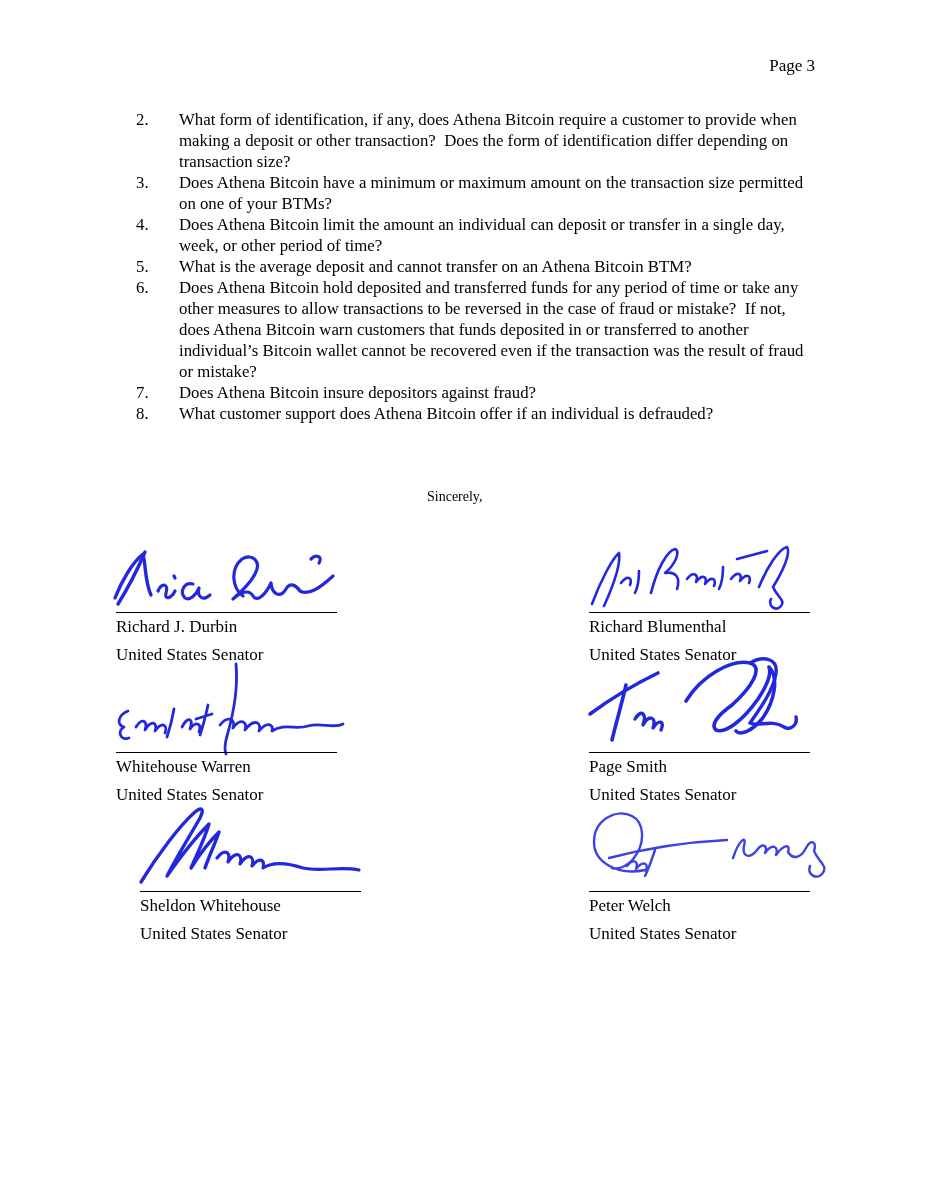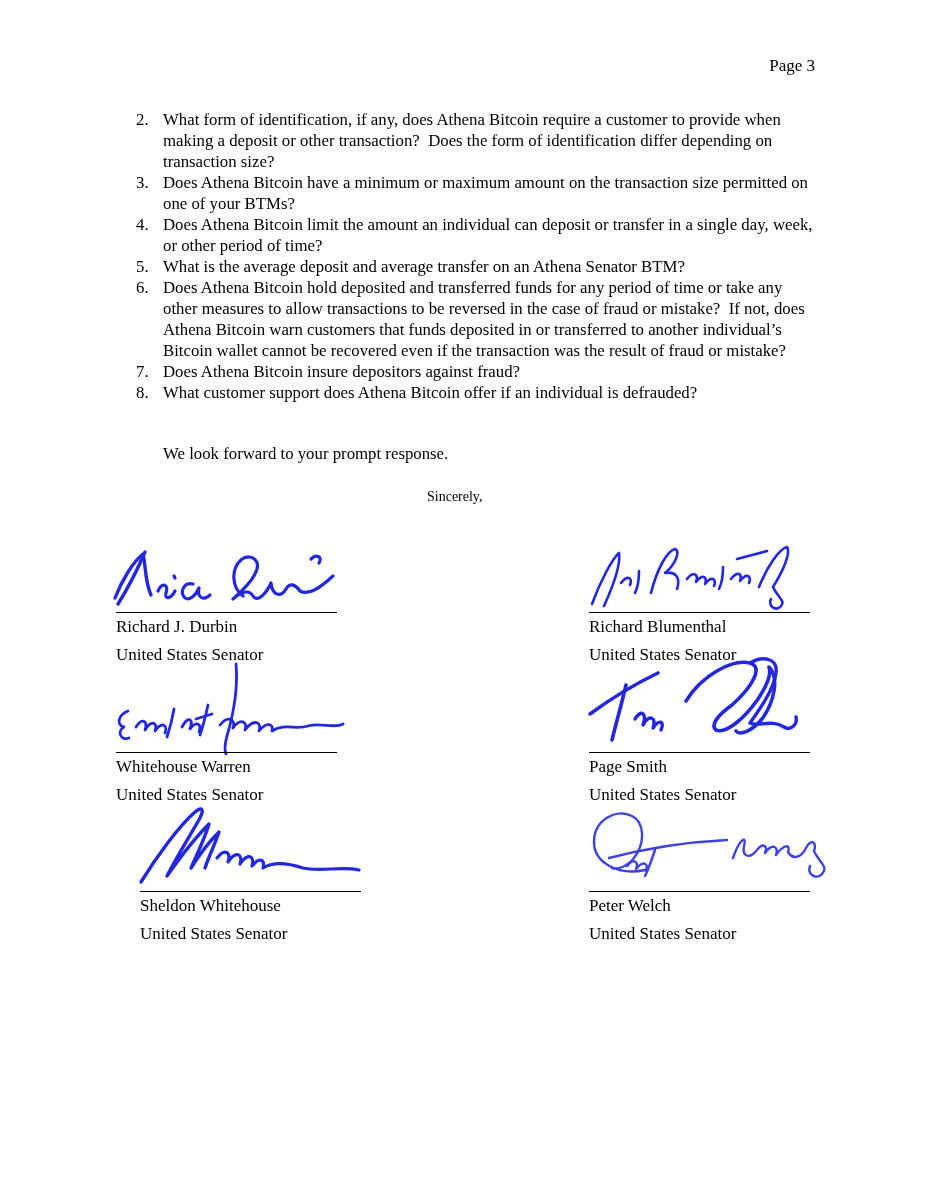--- a/index.html
+++ b/index.html
@@ -27,21 +27,21 @@
     position: absolute;
     left: 136px; top: 109px;
     width: 682px;
   }
   .q-item {
     display: flex;
     font-size: 16.8px;
     line-height: 21px;
   }
   .q-num { flex: none; width: 27px; }
-  .q-text { flex: 1 1 auto; white-space: pre-wrap; }
+  .q-text { flex: 1 1 auto; white-space: pre-wrap; margin-left: 16px; }
   .closing {
     position: absolute;
     left: 163px; top: 443px;
     font-size: 16.8px; line-height: 21px;
   }
   .valediction {
     position: absolute;
     left: 427px; top: 486px;
     font-size: 14px; line-height: 21px;
   }
@@ -101,37 +101,36 @@
     <div class="q-item">
       <div class="q-num">3.</div>
       <div class="q-text">Does Athena Bitcoin have a minimum or maximum amount on the transaction size permitted on one of your BTMs?</div>
     </div>
     <div class="q-item">
       <div class="q-num">4.</div>
       <div class="q-text">Does Athena Bitcoin limit the amount an individual can deposit or transfer in a single day, week, or other period of time?</div>
     </div>
     <div class="q-item">
       <div class="q-num">5.</div>
-      <div class="q-text">What is the average deposit and average transfer on an Athena Senator BTM?</div>
+      <div class="q-text">What is the average deposit and cannot transfer on an Athena Bitcoin BTM?</div>
     </div>
     <div class="q-item">
       <div class="q-num">6.</div>
       <div class="q-text">Does Athena Bitcoin hold deposited and transferred funds for any period of time or take any other measures to allow transactions to be reversed in the case of fraud or mistake?  If not, does Athena Bitcoin warn customers that funds deposited in or transferred to another individual’s Bitcoin wallet cannot be recovered even if the transaction was the result of fraud or mistake?</div>
     </div>
     <div class="q-item">
       <div class="q-num">7.</div>
       <div class="q-text">Does Athena Bitcoin insure depositors against fraud?</div>
     </div>
     <div class="q-item">
       <div class="q-num">8.</div>
       <div class="q-text">What customer support does Athena Bitcoin offer if an individual is defrauded?</div>
     </div>
   </div>
 
-  <div class="closing">We look forward to your prompt response.</div>
   <div class="valediction">Sincerely,</div>
 
   <div class="sig-block pos-r1c1">
     <svg class="sig-svg" viewBox="0 0 240 100">
       <path stroke-width="3.4" d="M33,40 C27,54 16,76 6,92"></path>
       <path stroke-width="3.4" d="M3,86 C10,68 21,50 31,42 C34,55 33,70 39,83"></path>
       <path stroke-width="3.2" d="M46,79 C50,70 57,72 54,81 C52,88 59,87 63,79 M62,64 L63,66 M81,72 C72,70 67,80 73,86 C78,89 84,83 87,76 C85,84 90,90 98,83"></path>
       <path stroke-width="3.2" d="M131,84 C120,76 118,57 130,47 C140,41 150,49 143,62 C138,72 129,80 121,87 C129,80 137,77 141,84 C145,91 154,82 159,71 C160,82 168,87 174,77 C178,70 184,73 188,79 C197,84 209,75 221,64"></path>
       <path stroke-width="3.2" d="M199,47 C204,42 211,44 207,51"></path>
     </svg>

